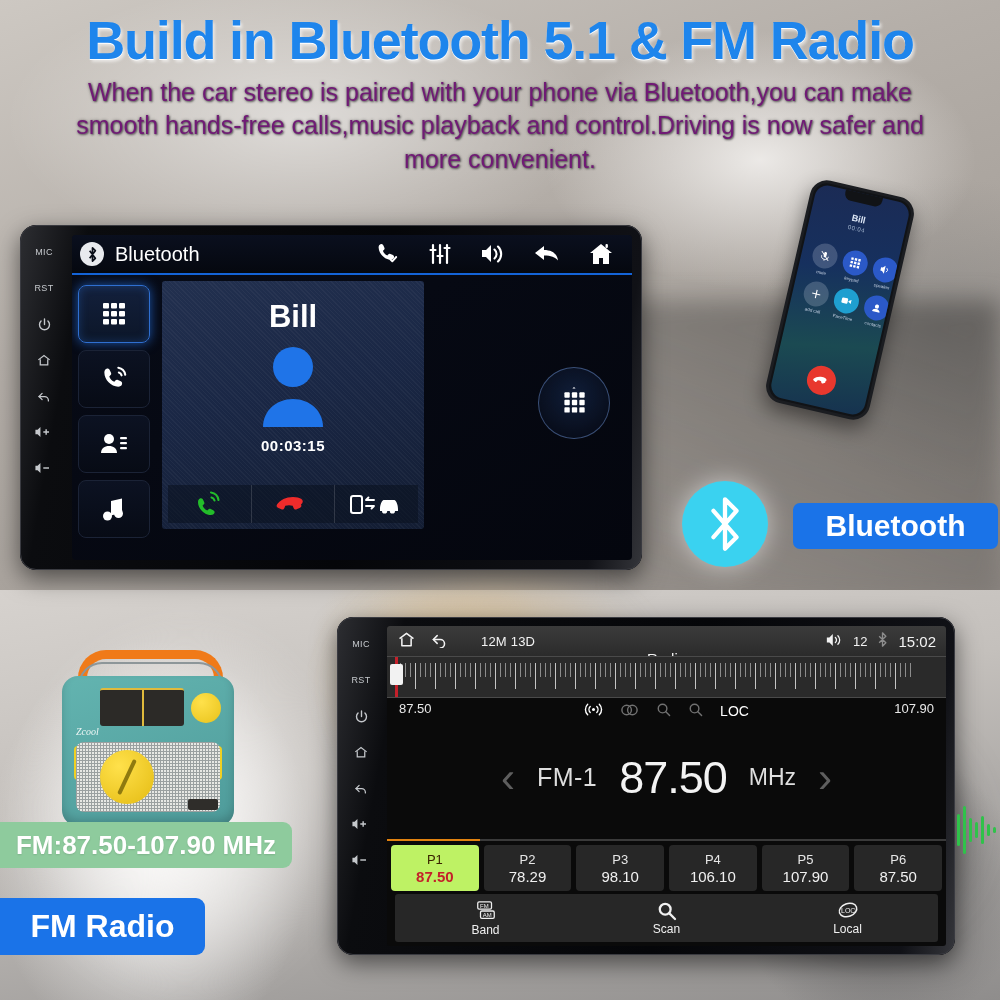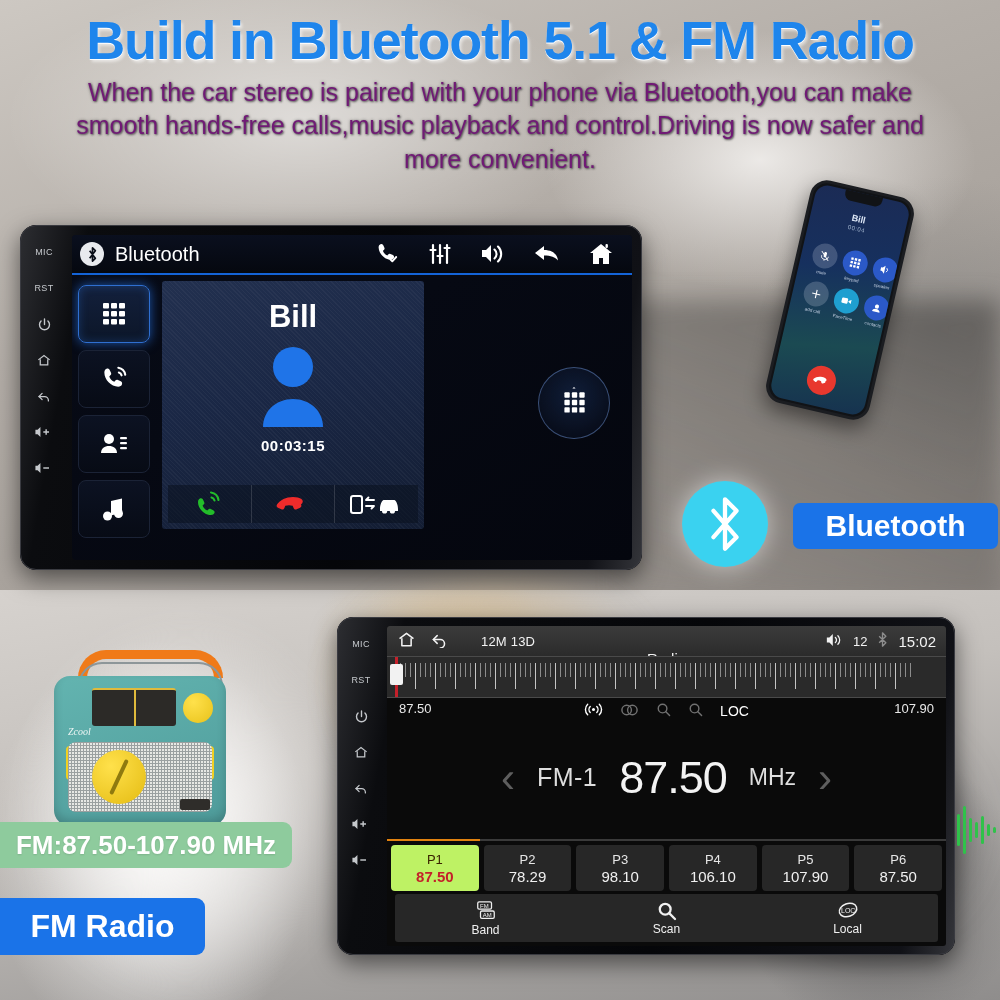--- a/index.html
+++ b/index.html
@@ -245,21 +245,21 @@
   .retro-handle {
     position: absolute; left: 40px; top: 0; width: 145px; height: 28px;
     border: 9px solid #f07a18; border-bottom: none; border-radius: 70px 70px 0 0;
     background: transparent;
   }
   .retro-handle:after {
     content: ""; position: absolute; left: -9px; right: -9px; top: 3px; height: 22px;
     border: 2px solid #8d9699; border-bottom: none; border-radius: 60px 60px 0 0;
   }
   .retro-body {
-    position: absolute; left: 16px; top: 26px; width: 172px; height: 150px;
+    position: absolute; left: 24px; top: 26px; width: 172px; height: 150px;
     background: linear-gradient(160deg,#63b4b0,#4e9b9a); border-radius: 16px;
     box-shadow: inset 0 -6px 10px rgba(0,0,0,.18);
   }
   .retro-dial { position: absolute; left: 38px; top: 12px; width: 84px; height: 38px;
                 background: #2c2a27; border-radius: 3px;
                 border-top: 2px solid #e0ba3c; }
   .retro-dial:after { content: ""; position: absolute; left: 50%; top: 0; bottom: 0; width: 2px; background: #e0ba3c; }
   .retro-knob { position: absolute; right: 13px; top: 17px; width: 30px; height: 30px;
                 border-radius: 50%; background: radial-gradient(circle at 35% 30%, #ffe14b, #e8c21a); }
   .retro-brand { position: absolute; left: 14px; top: 50px; color: #eef6f5; font-size: 10px;

